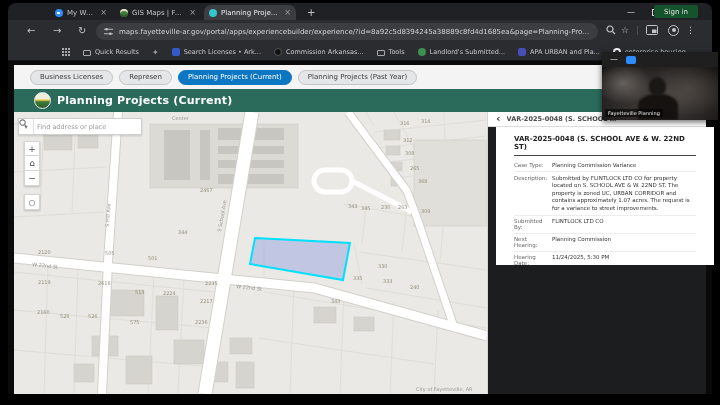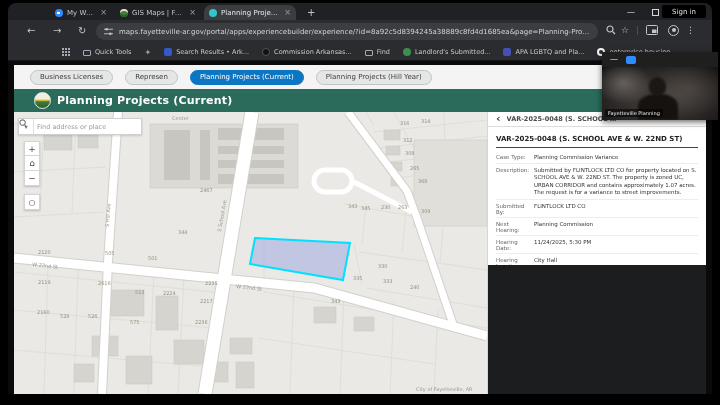--- a/index.html
+++ b/index.html
@@ -14,21 +14,21 @@
   .tab.active { background:#3c3d41; color:#e8eaed; }
   .tab .title { max-width:62px; overflow:hidden; text-overflow:ellipsis; }
   .favicon { width:8px; height:8px; border-radius:50%; flex:0 0 auto; position:relative; }
   .favicon.zoom { background:#2d8cff; } .favicon.zoom::after{content:"";position:absolute;left:2px;top:3px;width:3px;height:2px;background:#fff;}
   .favicon.fay { background:#3f7d3a; box-shadow:inset 0 -2px 0 #2c5e2a, inset 0 2px 0 #e8e3c8; }
   .favicon.exb { background:#35c4cd; }
   .tab-close { color:#9aa0a6; font-size:8px; line-height:8px; }
   .new-tab { position:absolute; left:299px; top:4px; color:#c4c7ca; font-size:10px; }
   .win-btn { position:absolute; top:5px; color:#d5d7d9; font-size:8px; }
   .win-restore { position:absolute; top:6px; width:7px; height:7px; border:1px solid #d5d7d9; }
-  .signin-btn { position:absolute; top:2px; right:6px; width:44px; height:13px; background:#000000; border-radius:2px; color:#e3e3e3; font-size:7px; display:flex; align-items:center; justify-content:center; }
+  .signin-btn { position:absolute; top:2px; right:14px; width:44px; height:13px; background:#14532d; border-radius:2px; color:#e3e3e3; font-size:7px; display:flex; align-items:center; justify-content:center; }
 
   .toolbar { position:absolute; left:0; top:17px; width:100%; height:24px; background:#2b2c2f; }
   .nav-ic { position:absolute; top:5px; color:#c3c6c9; font-size:10px; }
   .url-pill { position:absolute; left:88px; top:3px; width:502px; height:17px; background:#3c3d40; border-radius:9px; display:flex; align-items:center; color:#d3d4d6; font-size:7px; padding:0 8px; gap:6px; }
   .tune-icon { width:9px; height:9px; flex:0 0 auto; }
   .url-text { white-space:nowrap; overflow:hidden; text-overflow:ellipsis; }
   .tb-right { position:absolute; top:5px; color:#c3c6c9; font-size:9px; }
   .avatar-ic { position:absolute; top:5px; width:11px; height:11px; border-radius:50%; border:1px solid #c3c6c9; }
   .avatar-ic::after { content:""; position:absolute; left:2.5px; top:1.5px; width:4px; height:4px; border-radius:50%; background:#c3c6c9; }
 
@@ -37,21 +37,21 @@
   .bm-ic { width:8px; height:8px; border-radius:2px; flex:0 0 auto; }
   .bm-ic.folder { background:transparent; border:1px solid #a7abaf; border-radius:1px; height:6px; margin-top:1px; }
   .bm-ic.pin { background:transparent; color:#9aa0a6; font-size:8px; width:auto; height:auto; }
   .bm-ic.blue { background:#3459c7; } .bm-ic.dark { background:#111; border:1px solid #555; border-radius:50%; }
   .bm-ic.green { background:#3e8e4f; border-radius:50%; } .bm-ic.purple { background:#4450b5; }
   .bm-ic.wp { background:#f5f5f5; border-radius:50%; position:relative; } .bm-ic.wp::after{content:"";position:absolute;inset:2px;border-radius:50%;background:#2b2c2f;}
 
   
   .page-letterbox { position:absolute; left:0; top:58px; width:704px; height:333px; background:#0a0a0a; }
   .page { position:absolute; left:6px; top:4px; width:692px; height:329px; background:#fff; }
-  .app-tabs { position:absolute; left:0; top:0; width:100%; height:24px; background:#f4f4f4; display:flex; align-items:center; gap:12px; padding-left:16px; }
+  .app-tabs { position:absolute; left:0; top:0; width:100%; height:24px; background:#f4f4f4; display:flex; align-items:center; gap:6px; padding-left:16px; }
   .pill { height:15px; border-radius:8px; background:#e5e6e7; border:1px solid #c3c4c6; color:#3c3c3c; font-size:7px; display:flex; align-items:center; padding:0 9px; white-space:nowrap; }
   .pill.active { background:#0d76c2; border-color:#0d76c2; color:#fff; }
   .app-header { position:absolute; left:0; top:24px; width:100%; height:23px; background:#2a6b5c; display:flex; align-items:center; padding-left:20px; }
   .app-logo { width:17px; height:17px; border-radius:50%; background:linear-gradient(180deg,#f2eedd 0%,#f2eedd 38%,#e7c93f 48%,#3f7d3a 58%,#2c5e2a 100%); border:1px solid #e8e8e8; }
   .app-title { color:#fff; font-size:11px; font-weight:bold; margin-left:6px; letter-spacing:.2px; }
 
   .content { position:absolute; left:0; top:47px; width:100%; height:282px; }
   .map { position:absolute; left:0; top:0; width:473px; height:282px; background:#eae9e5; overflow:hidden; }
   .map svg { position:absolute; left:0; top:0; }
   .plabel { font-size:5px; fill:#97927f; font-family:"DejaVu Sans",sans-serif; }
@@ -67,21 +67,21 @@
   .zbtn { width:16px; height:15px; background:#fff; border:1px solid #d4d4d4; border-top-width:0; display:flex; align-items:center; justify-content:center; font-size:9px; color:#4a4a4a; }
   .zbtn:first-child { border-top-width:1px; }
   .locbtn { position:absolute; left:10px; top:82px; width:16px; height:16px; background:#fff; border:1px solid #d4d4d4; display:flex; align-items:center; justify-content:center; color:#4a4a4a; font-size:8px; box-shadow:0 1px 2px rgba(0,0,0,.2); }
   .attribution { position:absolute; left:402px; bottom:2px; font-size:5px; color:#9b9995; white-space:nowrap; }
 
   
   .panel { position:absolute; left:473px; top:0; width:219px; height:282px; background:#1c1d1f; border-left:1px solid #d7d7d7; }
   .panel-head { position:absolute; left:0; top:0; width:100%; height:15px; background:#fff; border-bottom:1px solid #ddd; display:flex; align-items:center; gap:6px; padding:0 8px; }
   .back-ic { color:#444; font-size:11px; font-weight:bold; line-height:10px; }
   .panel-head-title { color:#4a4a4a; font-size:6.5px; font-weight:bold; white-space:nowrap; overflow:hidden; text-overflow:ellipsis; }
-  .card { position:absolute; left:0; top:15px; width:100%; height:138px; background:#fff; padding:8px 8px; overflow:hidden; }
+  .card { position:absolute; left:8px; top:15px; width:100%; height:138px; background:#fff; padding:8px 18px; overflow:hidden; }
   .card-title { font-size:7px; font-weight:bold; color:#1e1e1e; padding-bottom:4px; border-bottom:1px solid #444; margin-bottom:3px; }
   .f-row { display:flex; border-bottom:1px solid #ededed; padding:2.5px 0; }
   .f-label { width:38px; flex:0 0 auto; font-size:5.5px; color:#666; padding-right:4px; }
   .f-value { flex:1; font-size:5.5px; color:#333; line-height:1.35; }
 
   
   .video-win { position:absolute; left:602px; top:52px; width:116px; height:68px; box-shadow:0 2px 6px rgba(0,0,0,.6); }
   .vbar { position:absolute; left:0; top:0; width:100%; height:15px; background:#1f1f1f; display:flex; align-items:center; gap:8px; padding-left:8px; }
   .vmin { color:#ddd; font-size:8px; line-height:6px; }
   .vblue { width:10px; height:8px; background:#2d8cff; border-radius:2px; }
@@ -161,59 +161,59 @@
             <rect x="0" y="3" width="2" height="2"></rect>
             <rect x="3" y="3" width="2" height="2"></rect>
             <rect x="6" y="3" width="2" height="2"></rect>
             <rect x="0" y="6" width="2" height="2"></rect>
             <rect x="3" y="6" width="2" height="2"></rect>
             <rect x="6" y="6" width="2" height="2"></rect>
           </g>
       </svg>
       <div class="bm">
           <span class="bm-ic folder"></span>
-          <span>Quick Tools</span>
+          <span>Quick Results</span>
         </div>
       <div class="bm">
           <span class="bm-ic pin">✦</span>
         </div>
       <div class="bm">
           <span class="bm-ic blue"></span>
-          <span>Search Results • Ark...</span>
+          <span>Search Licenses • Ark...</span>
         </div>
       <div class="bm">
           <span class="bm-ic dark"></span>
           <span>Commission Arkansas...</span>
         </div>
       <div class="bm">
           <span class="bm-ic folder"></span>
-          <span>Find</span>
+          <span>Tools</span>
         </div>
       <div class="bm">
           <span class="bm-ic green"></span>
           <span>Landlord's Submitted...</span>
         </div>
       <div class="bm">
           <span class="bm-ic purple"></span>
-          <span>APA LGBTQ and Pla...</span>
+          <span>APA URBAN and Pla...</span>
         </div>
       <div class="bm">
           <span class="bm-ic wp"></span>
           <span>enterprise housing ...</span>
         </div>
     </div>
 
     <div class="page-letterbox">
       <div class="page">
 
         <div class="app-tabs">
           <div class="pill">Business Licenses</div>
           <div class="pill">Represen</div>
           <div class="pill active">Planning Projects (Current)</div>
-          <div class="pill">Planning Projects (Hill Year)</div>
+          <div class="pill">Planning Projects (Past Year)</div>
         </div>
 
         <div class="app-header">
           <div class="app-logo"></div>
           <div class="app-title">Planning Projects (Current)</div>
         </div>
 
         <div class="content">
 
           <div class="map">

